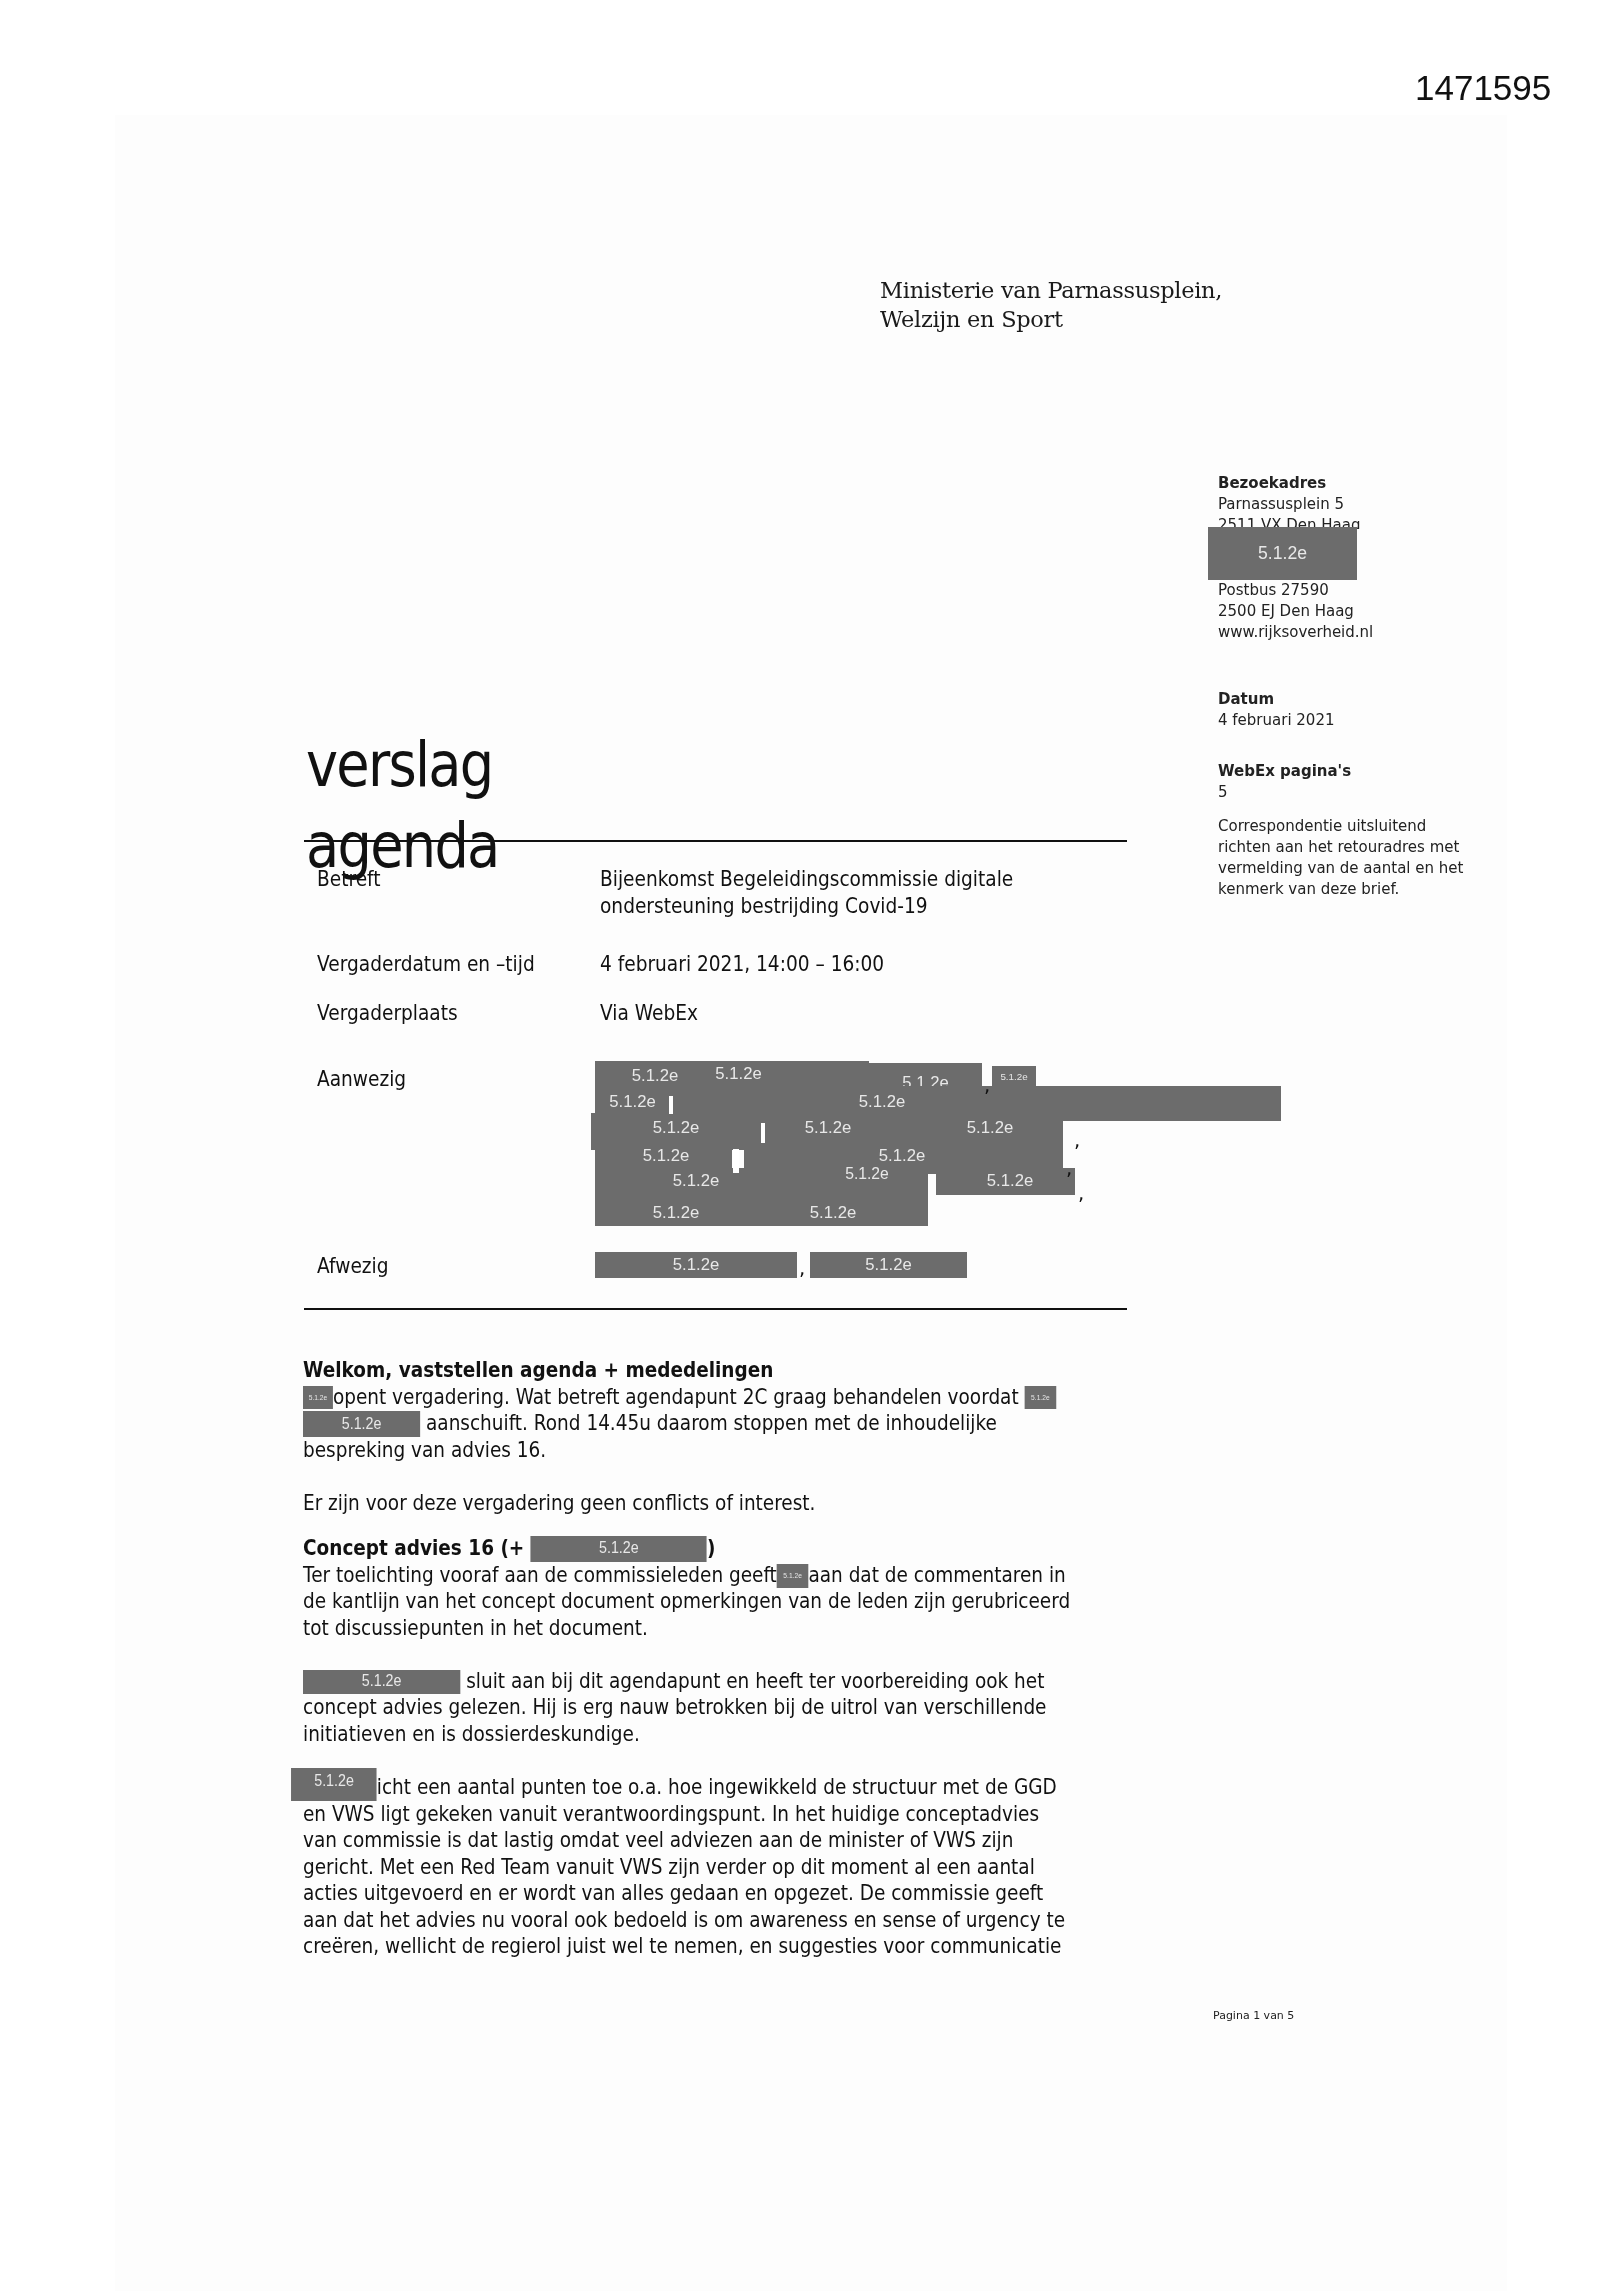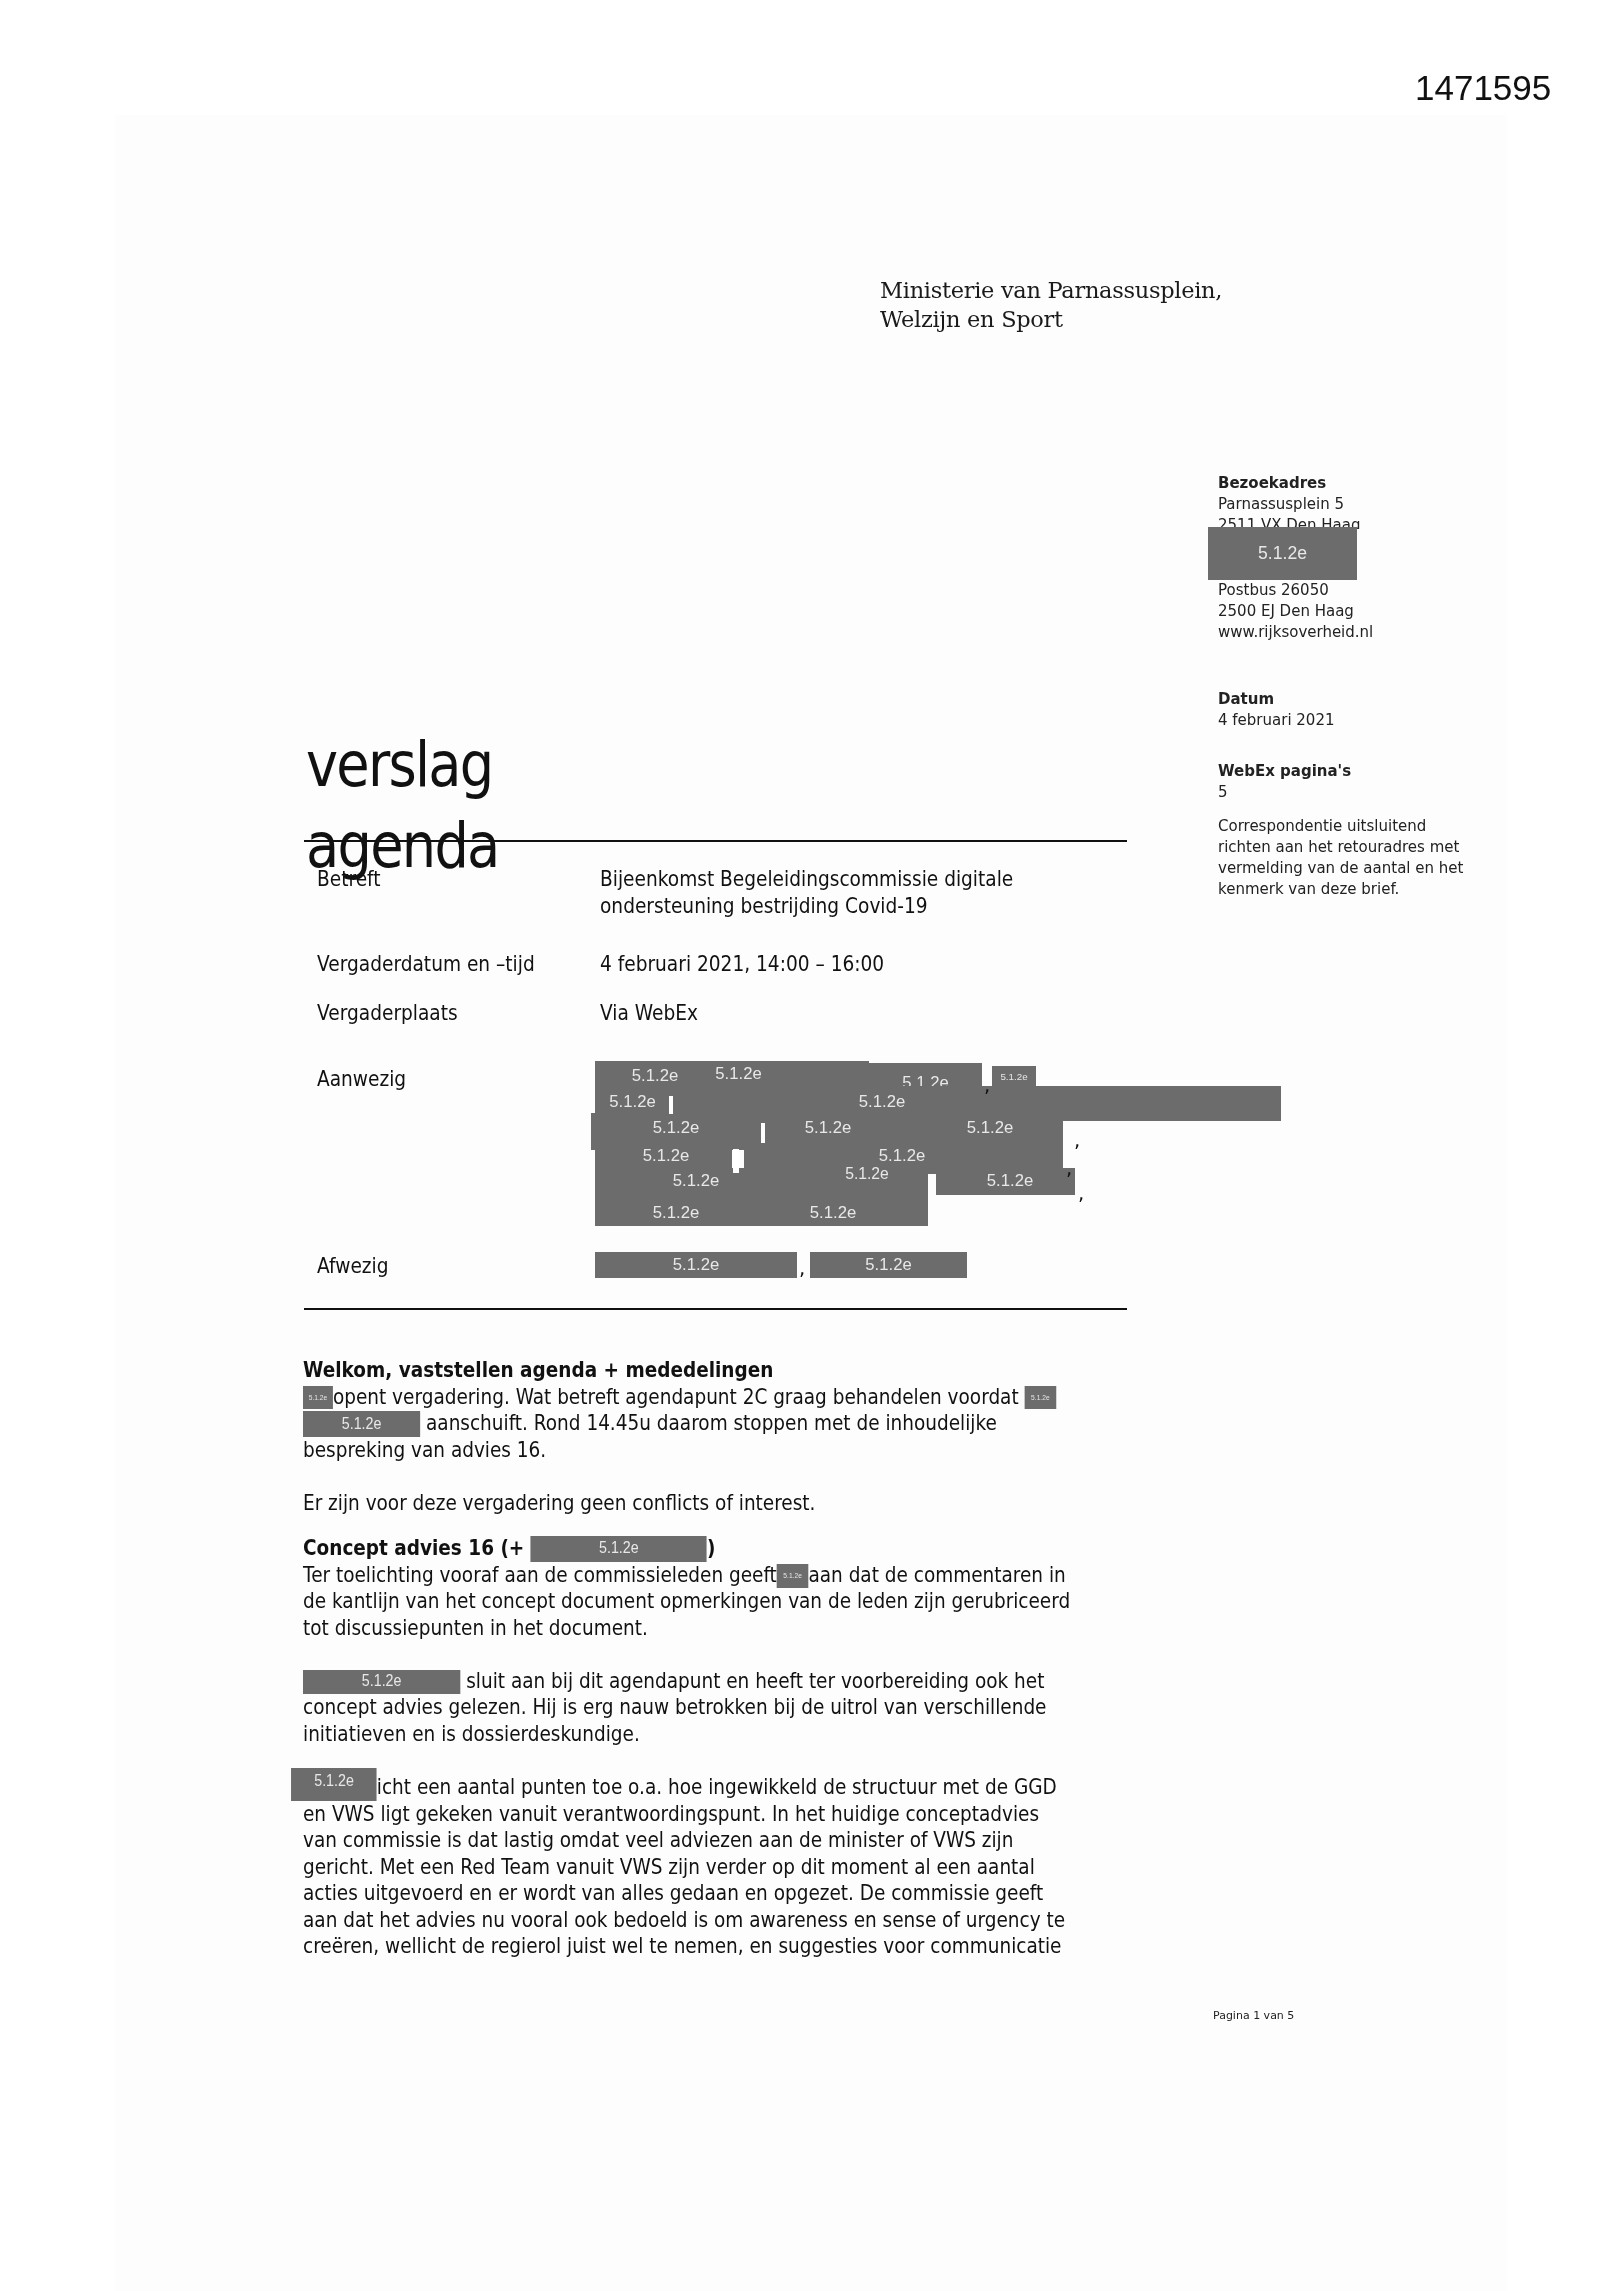--- a/index.html
+++ b/index.html
@@ -36,21 +36,21 @@
   <div>Welzijn en Sport</div>
 </div>
 
 <div class="side" style="top:473px;">
   <div class="h">Bezoekadres</div>
   <div>Parnassusplein 5</div>
   <div style="height:13.7px;overflow:hidden;">2511 VX Den Haag</div>
 </div>
 <div class="redact" style="left:1208px;top:527px;width:149px;height:53px;font-size:17.6px;">5.1.2e</div>
 <div class="side" style="top:580px;">
-  <div>Postbus 26050</div>
+  <div>Postbus 27590</div>
   <div>2500 EJ Den Haag</div>
   <div>www.rijksoverheid.nl</div>
 </div>
 <div class="side" style="top:689px;">
   <div class="h">Datum</div>
   <div>4 februari 2021</div>
 </div>
 <div class="side" style="top:761px;">
   <div class="h">WebEx pagina's</div>
   <div>5</div>

